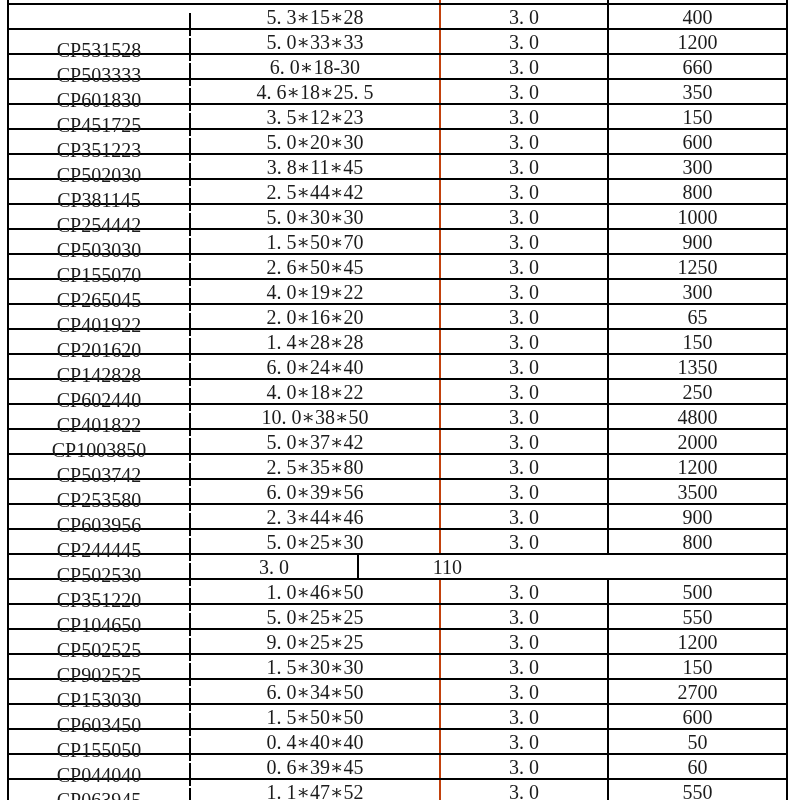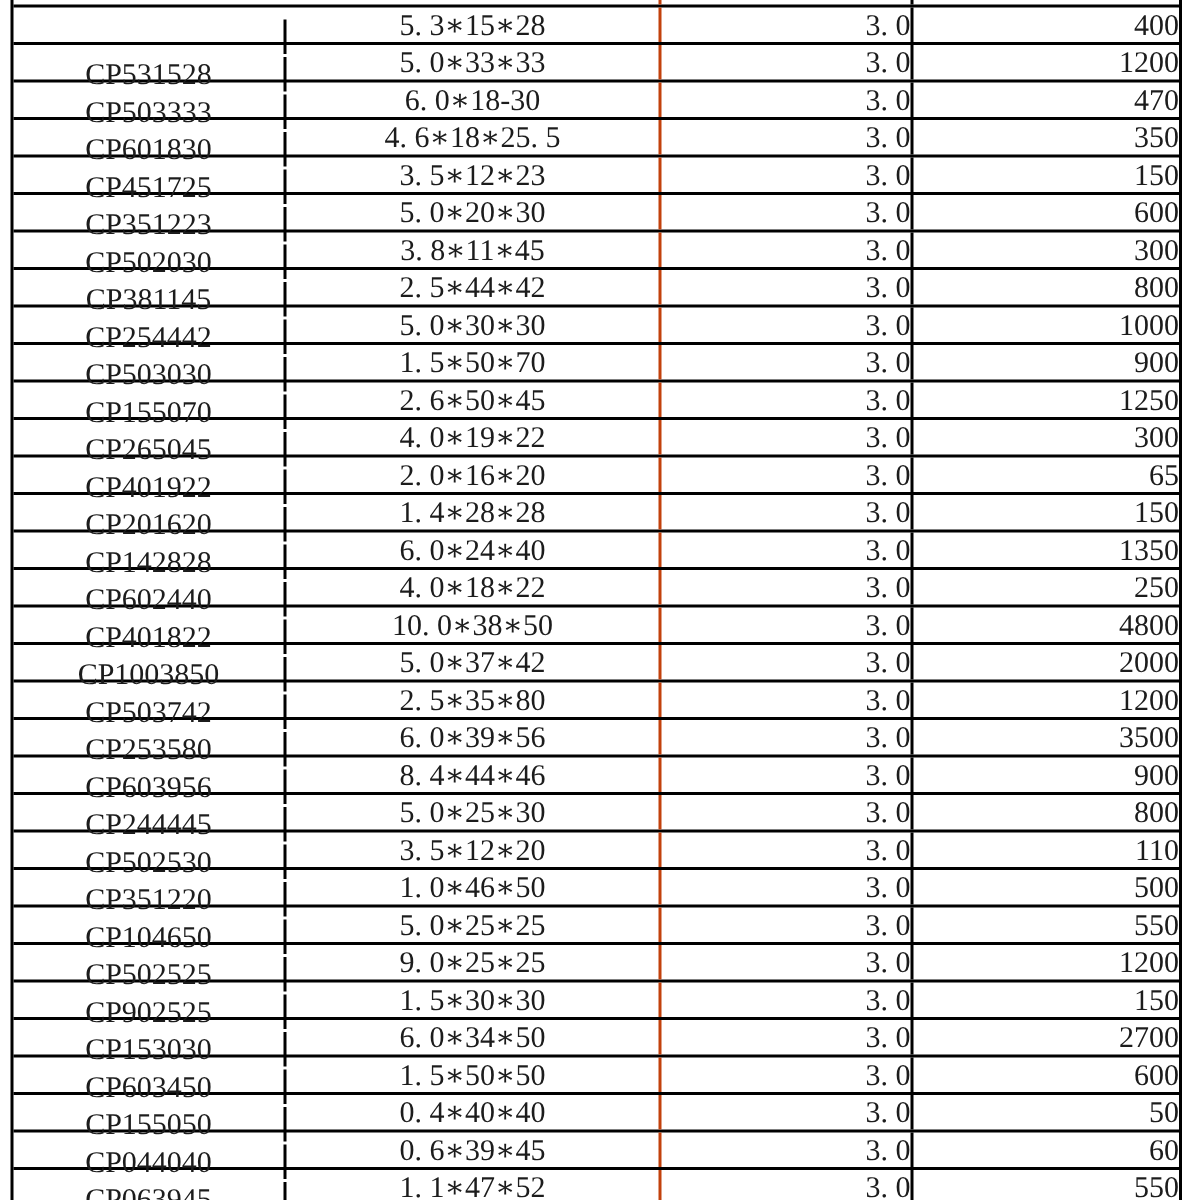--- a/index.html
+++ b/index.html
@@ -31,22 +31,22 @@
     height: 23px;
     line-height: 24px;
     text-align: center;
     font-size: 20px;
     color: #1c1c1c;
     white-space: nowrap;
     overflow: visible;
   }
   .c1 { width: 180px; border-right: 2px solid #000; margin-top: 33px; }
   .c2 { width: 248px; border-right: 2px solid #c2410c; }
-  .c3 { width: 166px; border-right: 2px solid #000; text-align: right; }
-  .c4 { width: 177px; text-align: right; }
+  .c3 { width: 166px; border-right: 2px solid #000; }
+  .c4 { width: 177px; }
 </style>
 </head>
 <body>
 
 <div class="table" id="product-table">
     <div class="row">
       <div class="cell c1"></div>
       <div class="cell c2"></div>
       <div class="cell c3"></div>
       <div class="cell c4"></div>
@@ -60,21 +60,21 @@
     <div class="row">
       <div class="cell c1">CP503333</div>
       <div class="cell c2">5. 0∗33∗33</div>
       <div class="cell c3">3. 0</div>
       <div class="cell c4">1200</div>
     </div>
     <div class="row">
       <div class="cell c1">CP601830</div>
       <div class="cell c2">6. 0∗18-30</div>
       <div class="cell c3">3. 0</div>
-      <div class="cell c4">470</div>
+      <div class="cell c4">660</div>
     </div>
     <div class="row">
       <div class="cell c1">CP451725</div>
       <div class="cell c2">4. 6∗18∗25. 5</div>
       <div class="cell c3">3. 0</div>
       <div class="cell c4">350</div>
     </div>
     <div class="row">
       <div class="cell c1">CP351223</div>
       <div class="cell c2">3. 5∗12∗23</div>
@@ -166,33 +166,32 @@
       <div class="cell c4">1200</div>
     </div>
     <div class="row">
       <div class="cell c1">CP603956</div>
       <div class="cell c2">6. 0∗39∗56</div>
       <div class="cell c3">3. 0</div>
       <div class="cell c4">3500</div>
     </div>
     <div class="row">
       <div class="cell c1">CP244445</div>
-      <div class="cell c2">8. 4∗44∗46</div>
+      <div class="cell c2">2. 3∗44∗46</div>
       <div class="cell c3">3. 0</div>
       <div class="cell c4">900</div>
     </div>
     <div class="row">
       <div class="cell c1">CP502530</div>
       <div class="cell c2">5. 0∗25∗30</div>
       <div class="cell c3">3. 0</div>
       <div class="cell c4">800</div>
     </div>
     <div class="row">
       <div class="cell c1">CP351220</div>
-      <div class="cell c2">3. 5∗12∗20</div>
       <div class="cell c3">3. 0</div>
       <div class="cell c4">110</div>
     </div>
     <div class="row">
       <div class="cell c1">CP104650</div>
       <div class="cell c2">1. 0∗46∗50</div>
       <div class="cell c3">3. 0</div>
       <div class="cell c4">500</div>
     </div>
     <div class="row">

